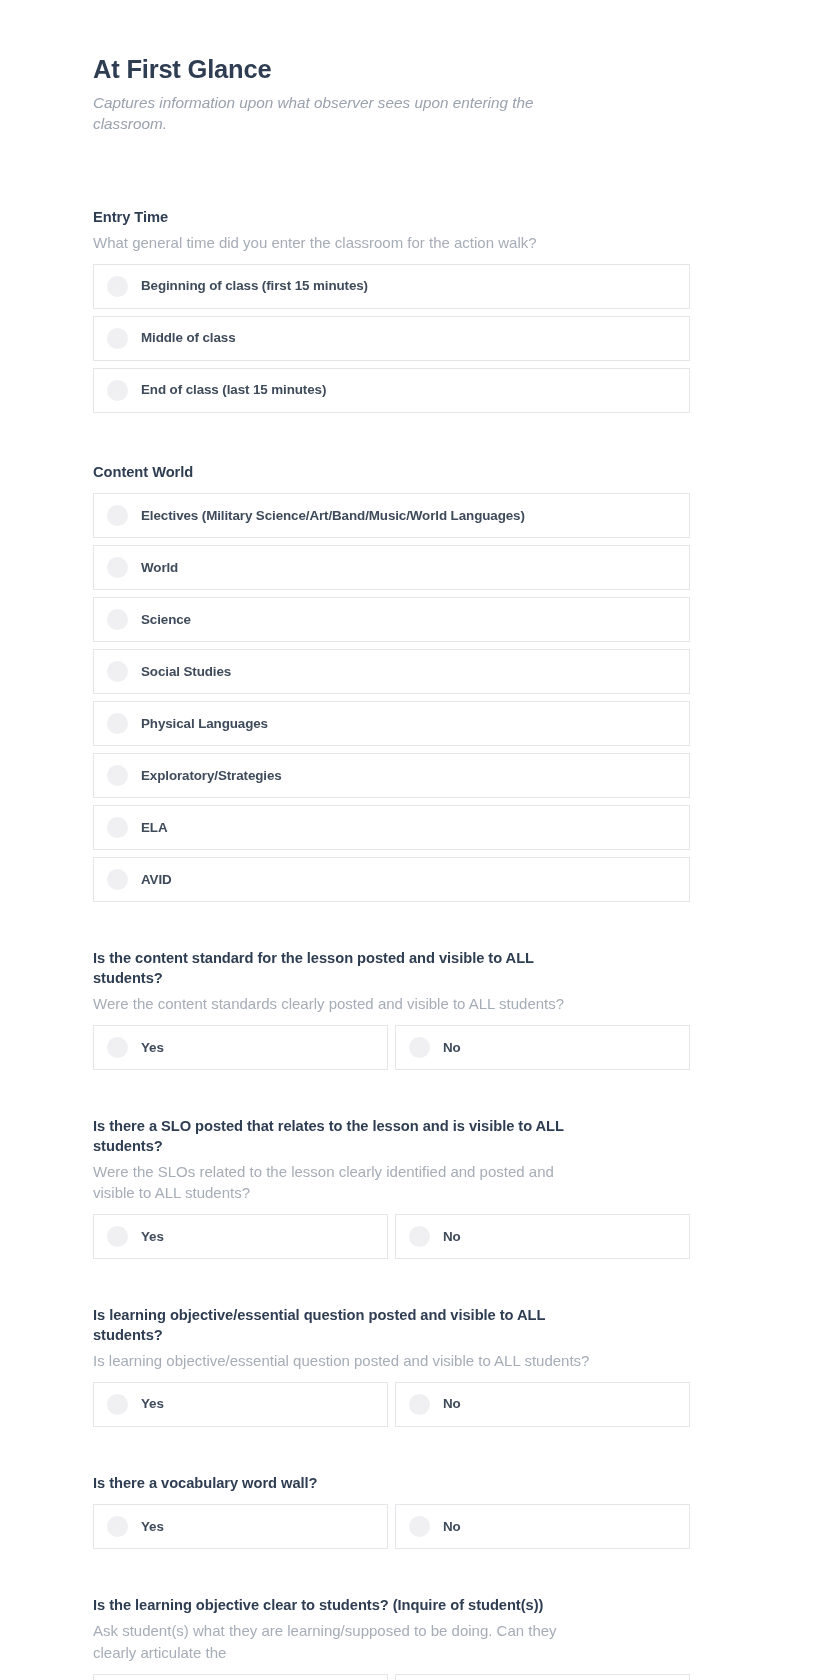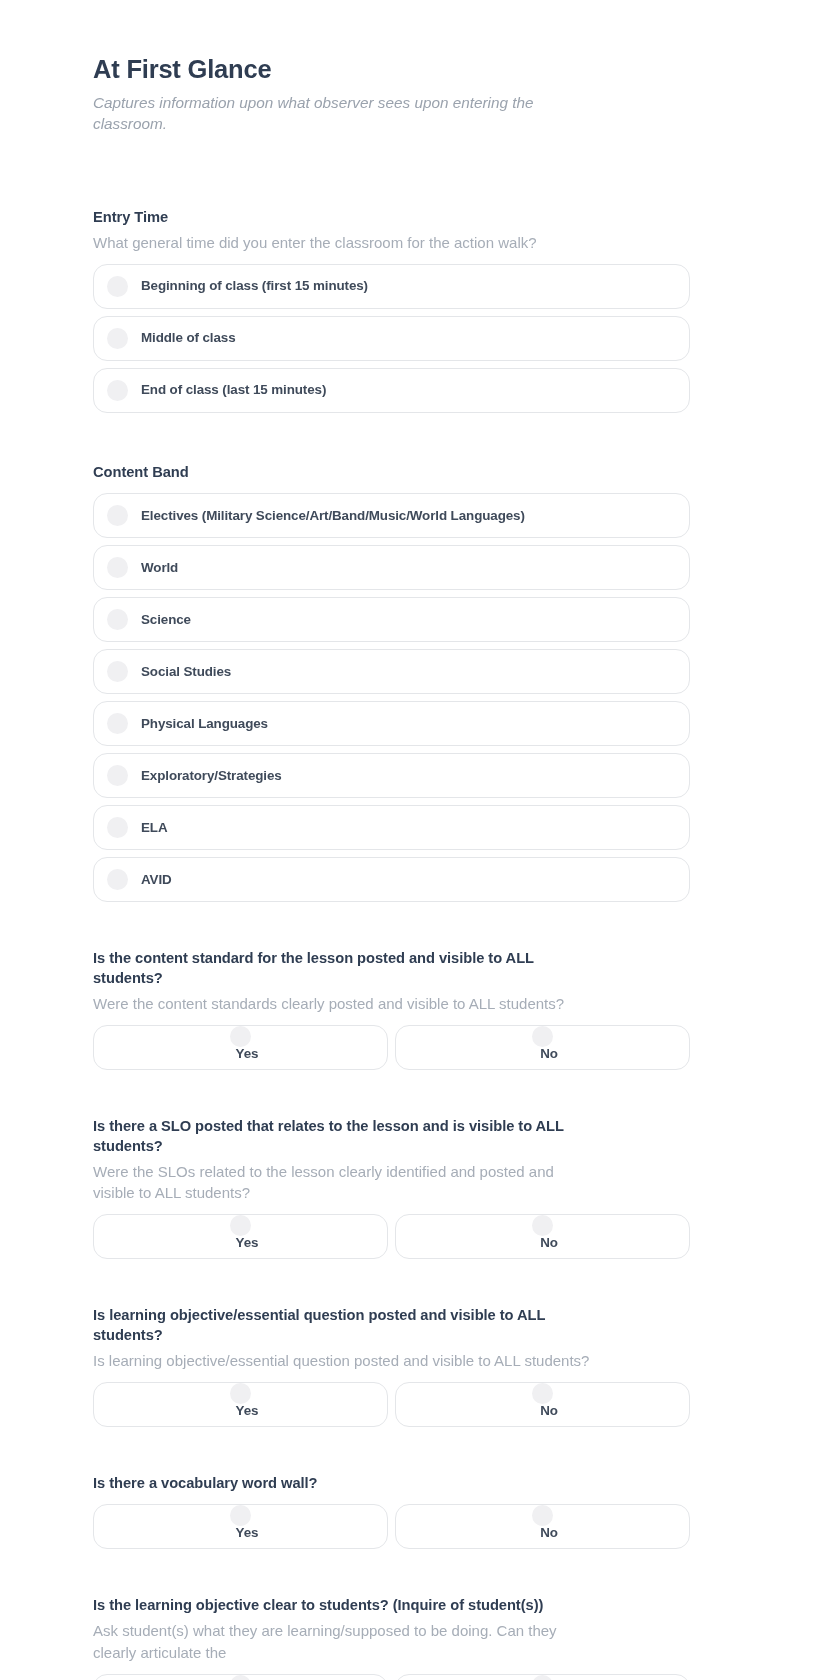--- a/index.html
+++ b/index.html
@@ -66,21 +66,21 @@
   
   .options { width: 597px; }
 
   .option-card {
     display: flex;
     align-items: center;
     width: 597px;
     height: 45px;
     background: #ffffff;
     border: 1px solid #e4e6e9;
-    border-radius: 14px;
+    border-radius: 0;
     margin-bottom: 7px;
     padding-left: 13px;
     cursor: pointer;
   }
   .option-card:last-child { margin-bottom: 0; }
 
   .radio-dot {
     width: 21px;
     height: 21px;
     border-radius: 50%;
@@ -100,21 +100,20 @@
 
   
   .yesno-row {
     display: flex;
     width: 597px;
     gap: 7px;
   }
   .yesno-row .option-card {
     width: 295px;
     margin-bottom: 0;
-    flex-direction: column;
   }
 
   
 </style>
 </head>
 <body>
 
 <div class="page">
 
   <div>
@@ -135,21 +134,21 @@
         <span class="option-label">Middle of class</span>
       </div>
       <div class="option-card">
         <span class="radio-dot"></span>
         <span class="option-label">End of class (last 15 minutes)</span>
       </div>
     </div>
   </div>
 
   <div class="question-block spaced-lg">
-    <div class="q-title no-help">Content Band</div>
+    <div class="q-title no-help">Content World</div>
     <div class="options">
       <div class="option-card">
         <span class="radio-dot"></span>
         <span class="option-label">Electives (Military Science/Art/Band/Music/World Languages)</span>
       </div>
       <div class="option-card">
         <span class="radio-dot"></span>
         <span class="option-label">World</span>
       </div>
       <div class="option-card">

